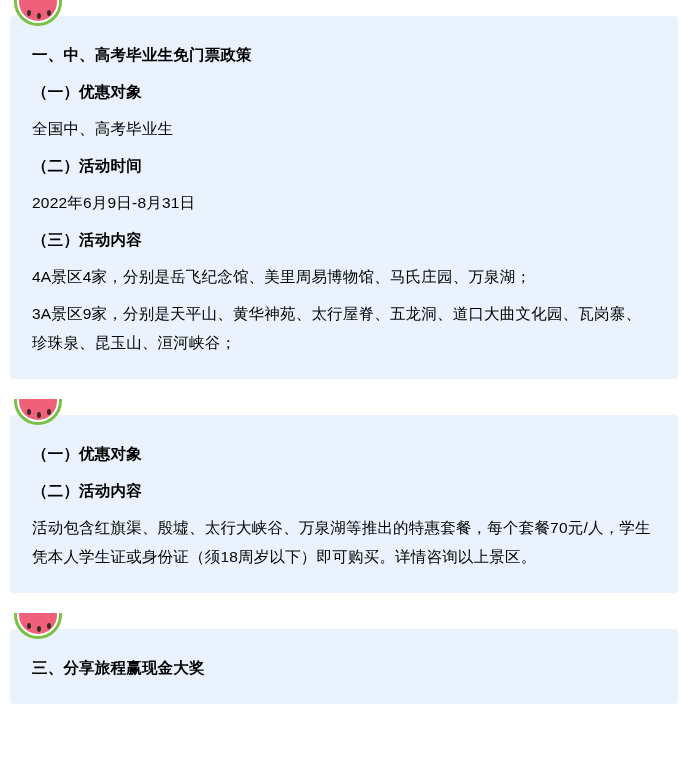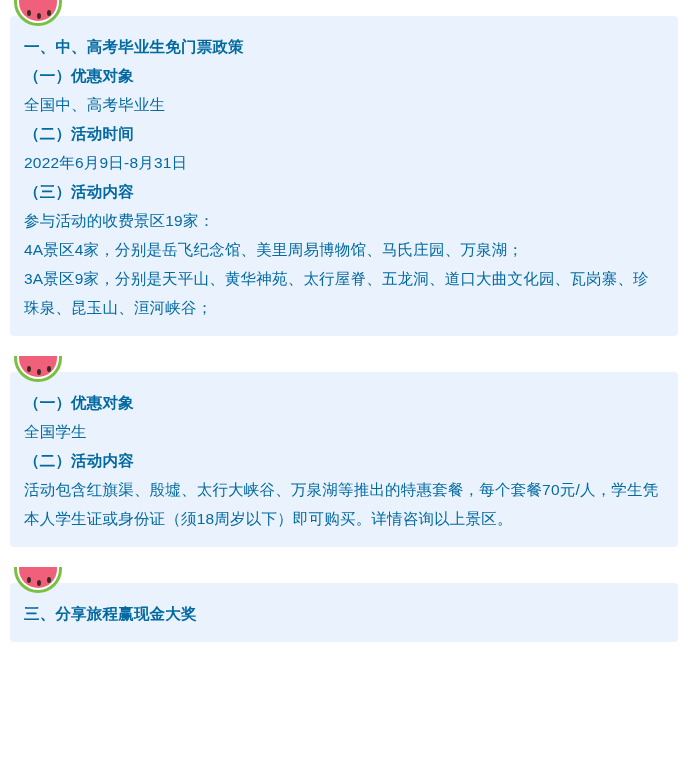--- a/index.html
+++ b/index.html
@@ -71,25 +71,25 @@
   .melon .s3 { left: 33px; top: 10px; }
   .card {
     background: #eaf3fd;
     border-radius: 4px;
     margin: -10px 10px 0 10px;
     padding: 16px 14px 14px 14px;
     position: relative;
     z-index: 1;
   }
   .card p {
-    margin: 0;
+    margin: 8px;
     font-size: 15.5px;
     line-height: 29px;
     letter-spacing: 0.2px;
-    color: #0369a1;
+    color: #000000;
   }
   .card p.heading {
     font-weight: bold;
   }
   .spacer-md { height: 20px; }
 </style>
 </head>
 <body>
 
 <div class="page">
@@ -103,38 +103,36 @@
           <span class="seed s2"></span>
           <span class="seed s3"></span>
         </div>
         <div class="card">
           <p class="heading">一、中、高考毕业生免门票政策</p>
           <p class="heading">（一）优惠对象</p>
           <p>全国中、高考毕业生</p>
           <p class="heading">（二）活动时间</p>
           <p>2022年6月9日-8月31日</p>
           <p class="heading">（三）活动内容</p>
-          <p>参与活动的收费景区19家：</p>
           <p>4A景区4家，分别是岳飞纪念馆、美里周易博物馆、马氏庄园、万泉湖；</p>
           <p>3A景区9家，分别是天平山、黄华神苑、太行屋脊、五龙洞、道口大曲文化园、瓦岗寨、珍珠泉、昆玉山、洹河峡谷；</p>
         </div>
       </div>
       <div class="spacer-md"></div>
       <div class="section">
         <div class="melon">
           <span class="rind"></span>
           <span class="white"></span>
           <span class="flesh2"></span>
           <span class="seed s1"></span>
           <span class="seed s2"></span>
           <span class="seed s3"></span>
         </div>
         <div class="card">
           <p class="heading">（一）优惠对象</p>
-          <p>全国学生</p>
           <p class="heading">（二）活动内容</p>
           <p>活动包含红旗渠、殷墟、太行大峡谷、万泉湖等推出的特惠套餐，每个套餐70元/人，学生凭本人学生证或身份证（须18周岁以下）即可购买。详情咨询以上景区。</p>
         </div>
       </div>
       <div class="spacer-md"></div>
       <div class="section">
         <div class="melon">
           <span class="rind"></span>
           <span class="white"></span>
           <span class="flesh2"></span>

